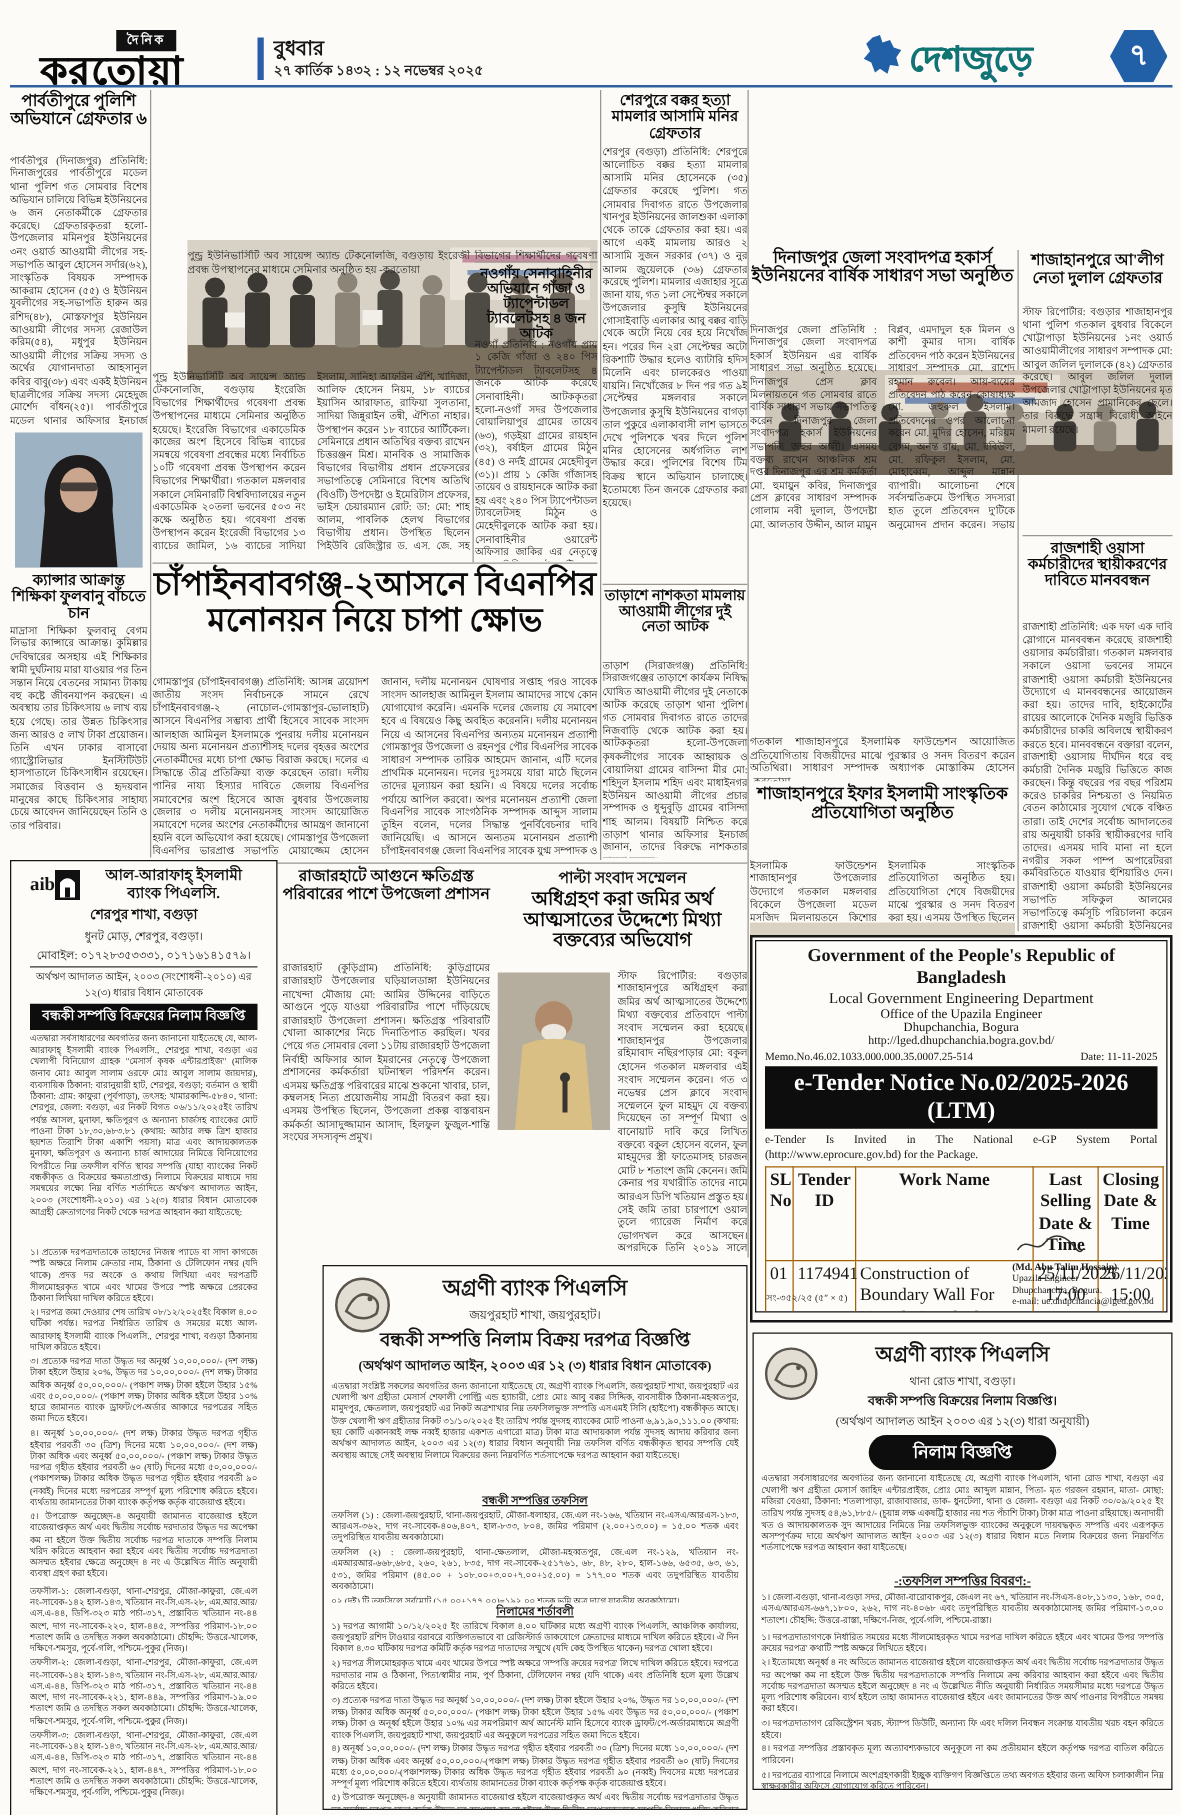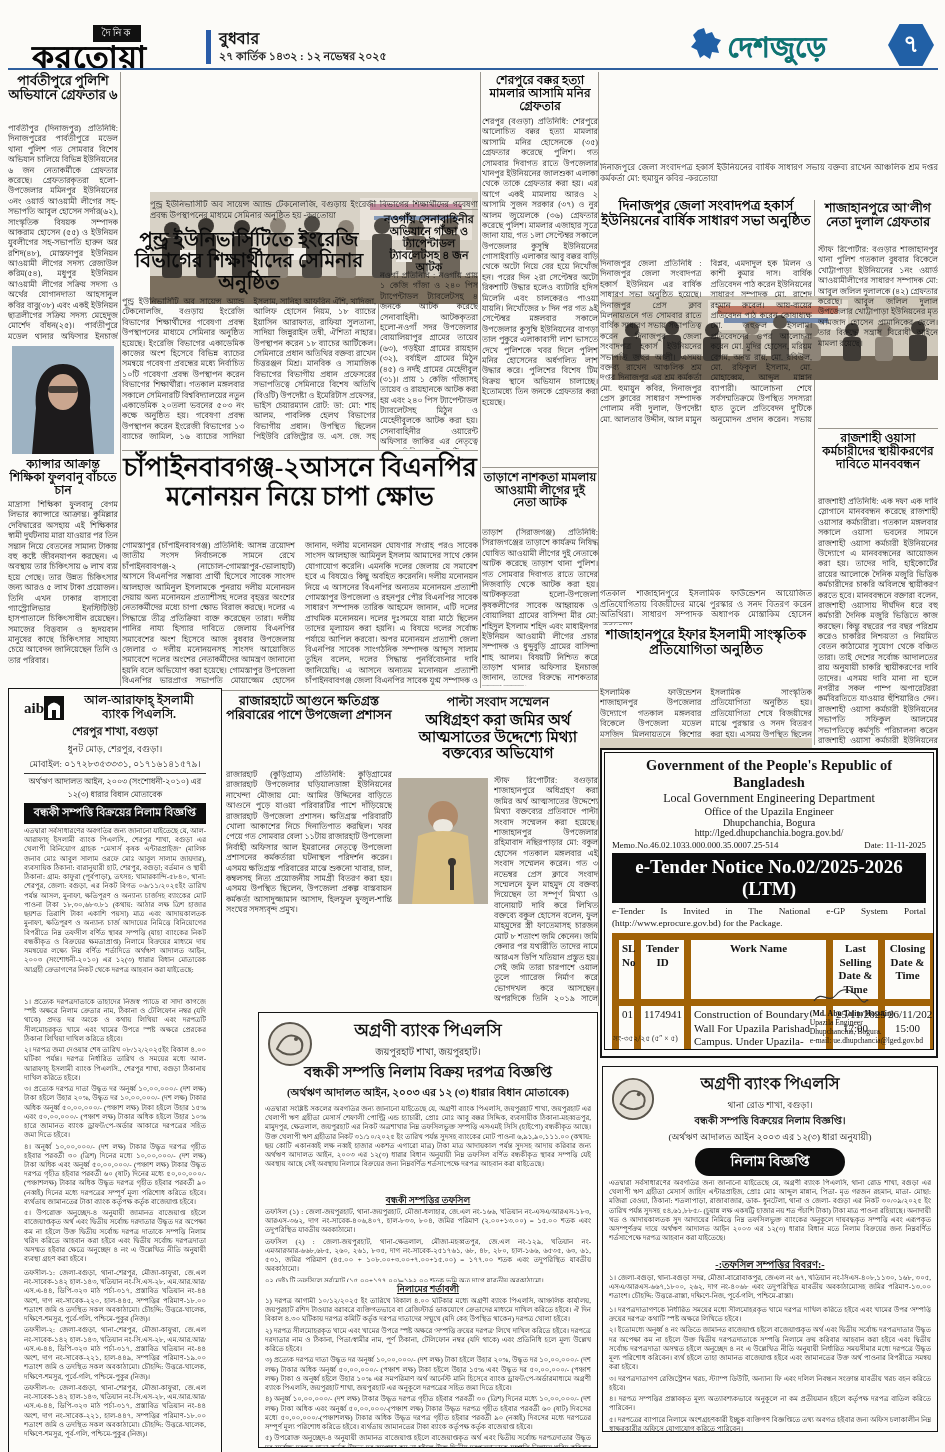--- a/index.html
+++ b/index.html
@@ -14,33 +14,33 @@
   .photo{position:relative;overflow:hidden;background:linear-gradient(180deg,#d6d0c4,#b9ad9c 60%,#948a7a);}
   .photo svg{display:block;width:100%;height:100%;}
   .box{border:1.5px solid #161616;background:#fdfcf9;overflow:hidden;box-sizing:border-box;}
   .bb{background:#0d0d0d;color:#fff;font-weight:bold;text-align:center;}
   .cols2{column-count:2;column-gap:9px;}
   .ctr{text-align:center;}
   .term-item{margin-bottom:2px;}
   .tiny{font-size:7px;line-height:1.32;text-align:justify;overflow:hidden;}
   .sec-head{font-weight:bold;text-align:center;text-decoration:underline;}
   table.tnd{border-collapse:collapse;width:100%;table-layout:fixed;}
-  table.tnd th,table.tnd td{border:7px solid #a16207;font-size:11px;line-height:1.25;padding:2px 3px;vertical-align:top;}
+  table.tnd th,table.tnd td{border:1px solid #a16207;font-size:14px;line-height:1.25;padding:2px 3px;vertical-align:top;}
   table.tnd th{font-weight:bold;text-align:center;}
   .pre{white-space:pre-line;text-align:center;}
   .kicker{font-weight:bold;text-align:center;}
 </style>
 </head>
 <body>
 
 <div id="page">
 
   <div class="abs" style="left:32px;top:22px;width:170px;height:46px;">
     <div style="text-align:center;">
-      <span style="display:inline-block;background:#111;color:#fff;font-size:10px;font-weight:normal;padding:0 8px;letter-spacing:2px;">দৈনিক</span>
+      <span style="display:inline-block;background:#111;color:#fff;font-size:10px;font-weight:bold;padding:0 8px;letter-spacing:2px;">দৈনিক</span>
     </div>
     <div style="font-size:31px;font-weight:bold;letter-spacing:1px;line-height:1;color:#0a0a0a;text-shadow:0.6px 0 #0a0a0a;">করতোয়া</div>
   </div>
   <div class="abs" style="left:206px;top:30px;width:5px;height:34px;background:#2a5ca8;"></div>
   <div class="abs" style="left:219px;top:26px;width:200px;font-size:16px;font-weight:bold;">বুধবার</div>
   <div class="abs" style="left:219px;top:48px;width:240px;font-size:11px;font-weight:bold;color:#222;">২৭ কার্তিক ১৪৩২ : ১২ নভেম্বর ২০২৫</div>
 
   <div class="abs" style="left:688px;top:26px;width:36px;height:36px;">
     <svg viewBox="0 0 36 36">
         <path d="M10 4 L16 2 L18 8 L24 6 L27 12 L33 14 L29 20 L31 27 L24 26 L22 33 L16 29 L12 32 L9 24 L3 21 L8 15 L5 9 Z" fill="#2160a6"></path>
@@ -104,21 +104,20 @@
           <rect x="256" y="44" width="20" height="42" rx="4"></rect>
         <circle cx="300" cy="34" r="8"></circle>
           <rect x="290" y="42" width="20" height="44" rx="4"></rect>
       </g>
       <rect x="30" y="58" width="16" height="12" fill="#f2efe9"></rect>
         <rect x="140" y="56" width="16" height="12" fill="#f2efe9"></rect>
         <rect x="246" y="58" width="16" height="12" fill="#f2efe9"></rect>
     </svg>
   </div>
   <div class="abs cap" style="left:150px;top:200px;width:328px;height:26px;">পুন্ড্র ইউনিভার্সিটি অব সায়েন্স অ্যান্ড টেকনোলজি, বগুড়ায় ইংরেজী বিভাগের শিক্ষার্থীদের গবেষণা প্রবন্ধ উপস্থাপনের মাধ্যমে সেমিনার অনুষ্ঠিত হয়   -করতোয়া</div>
-  <div class="abs hl" style="left:122px;top:229px;width:254px;height:64px;font-size:19.5px;">পুন্ড্র ইউনিভার্সিটিতে ইংরেজি বিভাগের শিক্ষার্থীদের সেমিনার অনুষ্ঠিত</div>
   <div class="abs bd cols2" style="left:122px;top:297px;width:254px;height:150px;">পুন্ড্র ইউনিভার্সিটি অব সায়েন্স অ্যান্ড টেকনোলজি, বগুড়ায় ইংরেজি বিভাগের শিক্ষার্থীদের গবেষণা প্রবন্ধ উপস্থাপনের মাধ্যমে সেমিনার অনুষ্ঠিত হয়েছে। ইংরেজি বিভাগের একাডেমিক কাজের অংশ হিসেবে বিভিন্ন ব্যাচের সমন্বয়ে গবেষণা প্রবন্ধের মধ্যে নির্বাচিত ১০টি গবেষণা প্রবন্ধ উপস্থাপন করেন বিভাগের শিক্ষার্থীরা। গতকাল মঙ্গলবার সকালে সেমিনারটি বিশ্ববিদ্যালয়ের নতুন একাডেমিক ২০তলা ভবনের ৫০৩ নং কক্ষে অনুষ্ঠিত হয়। গবেষণা প্রবন্ধ উপস্থাপন করেন ইংরেজী বিভাগের ১৩ ব্যাচের জামিল, ১৬ ব্যাচের সাদিয়া ইসলাম, সানিহা আফরিন ঐশি, খাদিজা, আলিফ হোসেন নিয়ম, ১৮ ব্যাচের ইয়াসিন আরাফাত, রাফিয়া সুলতানা, সাদিয়া জিন্নুরাইন তন্বী, ঐশিতা নাহার। উপস্থাপন করেন ১৮ ব্যাচের আর্টিকেল। সেমিনারে প্রধান অতিথির বক্তব্য রাখেন চিত্তরঞ্জন মিশ্র। মানবিক ও সামাজিক বিভাগের বিভাগীয় প্রধান প্রফেসরের সভাপতিত্বে সেমিনারে বিশেষ অতিথি (বিওটি) উপদেষ্টা ও ইমেরিটাস প্রফেসর, ভাইস চেয়ারম্যান রোট: ডা: মো: শাহ আলম, পাবলিক হেলথ বিভাগের বিভাগীয় প্রধান। উপস্থিত ছিলেন পিইউবি রেজিস্ট্রার ড. এস. জে. সহ সকল শিক্ষক ও শিক্ষার্থীবৃন্দ। সেমিনারে প্রশ্নোত্তর পর্ব অনুষ্ঠিত হয়। খবর বিজ্ঞপ্তির।</div>
 
   <div class="abs rh" style="left:380px;top:209px;width:98px;"></div>
   <div class="abs hl" style="left:380px;top:213px;width:98px;height:55px;font-size:11px;">নওগাঁয় সেনাবাহিনীর অভিযানে গাঁজা ও ট্যাপেন্টাডল ট্যাবলেটসহ ৪ জন আটক</div>
   <div class="abs bd" style="left:380px;top:271px;width:98px;height:178px;">নওগাঁ প্রতিনিধি : নওগাঁয় প্রায় ১ কেজি গাঁজা ও ২৪০ পিস ট্যাপেন্টাডল ট্যাবলেটসহ ৪ জনকে আটক করেছে সেনাবাহিনী। আটককৃতরা হলো-নওগাঁ সদর উপজেলার বোয়ালিয়াপুর গ্রামের তায়েব (৬৩), গড়ইয়া গ্রামের রায়হান (৩২), বর্ষাইল গ্রামের মিঠুন (৪৫) ও নর্দই গ্রামের মেহেদীবুল (৩১)। প্রায় ১ কেজি গাঁজাসহ তায়েব ও রায়হানকে আটক করা হয় এবং ২৪০ পিস ট্যাপেন্টাডল ট্যাবলেটসহ মিঠুন ও মেহেদীবুলকে আটক করা হয়। সেনাবাহিনীর ওয়ারেন্ট অফিসার জাকির এর নেতৃত্বে সেনাবাহিনীর পেট্রোল টিম গত সোমবার রাত ৯ টা থেকে গতকাল মঙ্গলবার দিবাগত রাত পর্যন্ত শহরের বিভিন্ন স্থানে এ অভিযান চালায়। পরে আটককৃতদের নওগাঁ সদর থানায় হস্তান্তর করা হয়েছে। থানার ভারপ্রাপ্ত কর্মকর্তা জানান, তাদের বিরুদ্ধে মাদকদ্রব্য নিয়ন্ত্রণ আইনে মামলা দায়ের প্রক্রিয়াধীন রয়েছে এবং গতকালই তাদের আদালতের মাধ্যমে জেল কারাগারে প্রেরণ করা হয়েছে।</div>
 
   <div class="abs hl" style="left:482px;top:74px;width:116px;height:40px;font-size:12px;">শেরপুরে বক্কর হত্যা মামলার আসামি মনির গ্রেফতার</div>
   <div class="abs bd" style="left:482px;top:117px;width:116px;height:348px;">শেরপুর (বগুড়া) প্রতিনিধি: শেরপুরে আলোচিত বক্কর হত্যা মামলার আসামি মনির হোসেনকে (৩৫) গ্রেফতার করেছে পুলিশ। গত সোমবার দিবাগত রাতে উপজেলার খানপুর ইউনিয়নের জালশুকা এলাকা থেকে তাকে গ্রেফতার করা হয়। এর আগে একই মামলায় আরও ২ আসামি সুজন সরকার (৩৭) ও নুর আলম জুয়েলকে (৩৬) গ্রেফতার করেছে পুলিশ। মামলার এজাহার সূত্রে জানা যায়, গত ১লা সেপ্টেম্বর সকালে উপজেলার কুসুম্বি ইউনিয়নের গোসাইবাড়ি এলাকার আবু বক্কর বাড়ি থেকে অটো নিয়ে বের হয়ে নিখোঁজ হন। পরের দিন ২রা সেপ্টেম্বর অটো রিকশাটি উদ্ধার হলেও ব্যাটারি হদিস মিলেনি এবং চালকেরও পাওয়া যায়নি। নিখোঁজের ৮ দিন পর গত ৯ই সেপ্টেম্বর মঙ্গলবার সকালে উপজেলার কুসুম্বি ইউনিয়নের বাগড়া তাল পুকুরে এলাকাবাসী লাশ ভাসতে দেখে পুলিশকে খবর দিলে পুলিশ মনির হোসেনের অর্ধগলিত লাশ উদ্ধার করে। পুলিশের বিশেষ টিম বিক্রয় স্থানে অভিযান চালাচ্ছে। ইতোমধ্যে তিন জনকে গ্রেফতার করা হয়েছে।</div>
   <div class="abs rh" style="left:482px;top:467px;width:116px;"></div>
   <div class="abs hl" style="left:482px;top:471px;width:116px;height:54px;font-size:11.5px;">তাড়াশে নাশকতা মামলায় আওয়ামী লীগের দুই নেতা আটক</div>
@@ -150,21 +149,20 @@
           <rect x="191" y="41" width="18" height="24" rx="4"></rect>
         <circle cx="272" cy="34" r="7"></circle>
           <rect x="263" y="41" width="18" height="24" rx="4"></rect>
       </g>
       <g fill="#5a544c">
           <circle cx="168" cy="26" r="7"></circle>
           <rect x="159" y="33" width="18" height="32" rx="4"></rect>
         </g>
     </svg>
   </div>
-  <div class="abs cap" style="left:600px;top:163px;width:338px;height:32px;">দিনাজপুরে জেলা সংবাদপত্র হকার্স ইউনিয়নের বার্ষিক সাধারণ সভায় বক্তব্য রাখেন আঞ্চলিক শ্রম দপ্তর কর্মকর্তা মো: হুমায়ুন কবির   -করতোয়া</div>
   <div class="abs hl" style="left:600px;top:199px;width:212px;height:56px;font-size:13.5px;">দিনাজপুর জেলা সংবাদপত্র হকার্স ইউনিয়নের বার্ষিক সাধারণ সভা অনুষ্ঠিত</div>
   <div class="abs bd cols2" style="left:600px;top:259px;width:212px;height:168px;">দিনাজপুর জেলা প্রতিনিধি : দিনাজপুর জেলা সংবাদপত্র হকার্স ইউনিয়ন এর বার্ষিক সাধারণ সভা অনুষ্ঠিত হয়েছে। দিনাজপুর প্রেস ক্লাব মিলনায়তনে গত সোমবার রাতে বার্ষিক সাধারণ সভায় সভাপতিত্ব করেন দিনাজপুর জেলা সংবাদপত্র হকার্স ইউনিয়নের সভাপতি জহুর আলী। এসময় বক্তব্য রাখেন আঞ্চলিক শ্রম দপ্তর দিনাজপুর এর শ্রম কর্মকর্তা মো. হুমায়ুন কবির, দিনাজপুর প্রেস ক্লাবের সাধারণ সম্পাদক গোলাম নবী দুলাল, উপদেষ্টা মো. আলতাব উদ্দীন, আল মামুন বিপ্লব, এমদাদুল হক মিলন ও কাশী কুমার দাস। বার্ষিক প্রতিবেদন পাঠ করেন ইউনিয়নের সাধারণ সম্পাদক মো. রাশেদ রহমান রুবেল। আয়-ব্যয়ের প্রতিবেদন পাঠ করেন কোষাধ্যক্ষ মো. জহুরুল ইসলাম। প্রতিবেদনের ওপর আলোচনা করেন মো. মুদির হোসেন, মরিয়ম বেগম, অনন্ত রায়, মো. রবিউল, মো. রফিকুল ইসলাম, মো. মোহাব্বেম, আব্দুল মান্নান ব্যাপারী। আলোচনা শেষে সর্বসম্মতিক্রমে উপস্থিত সদস্যরা হাত তুলে প্রতিবেদন দু'টিকে অনুমোদন প্রদান করেন। সভায় উপস্থিত সদস্যরা আলোচনা করে ও সদস্য বিশিষ্ট নতুন কমিটি নির্বাচন প্রক্রিয়ায় কমিটি গঠন করা হয়। তারা বলেন- প্রধান নির্বাচক হিসেবে দায়িত্ব পালন করেন সম্মানিত উপদেষ্টাগণ।</div>
 
   <div class="abs hl" style="left:818px;top:202px;width:120px;height:40px;font-size:12.5px;">শাজাহানপুরে আ'লীগ নেতা দুলাল গ্রেফতার</div>
   <div class="abs bd" style="left:818px;top:245px;width:120px;height:180px;">স্টাফ রিপোর্টার: বগুড়ার শাজাহানপুর থানা পুলিশ গতকাল বুধবার বিকেলে খোট্টাপাড়া ইউনিয়নের ১নং ওয়ার্ড আওয়ামীলীগের সাধারণ সম্পাদক মো: আবুল জলিল দুলালকে (৪২) গ্রেফতার করেছে। আবুল জলিল দুলাল উপজেলার খোট্টাপাড়া ইউনিয়নের মৃত আমজাদ হোসেন প্রামানিকের ছেলে। তার বিরুদ্ধে সন্ত্রাস বিরোধী আইনে মামলা রয়েছে।</div>
   <div class="abs rh" style="left:818px;top:428px;width:120px;"></div>
   <div class="abs hl" style="left:818px;top:432px;width:120px;height:62px;font-size:12px;">রাজশাহী ওয়াসা কর্মচারীদের স্থায়ীকরণের দাবিতে মানববন্ধন</div>
   <div class="abs bd" style="left:818px;top:497px;width:120px;height:248px;">রাজশাহী প্রতিনিধি: এক দফা এক দাবি স্লোগানে মানববন্ধন করেছে রাজশাহী ওয়াসার কর্মচারীরা। গতকাল মঙ্গলবার সকালে ওয়াসা ভবনের সামনে রাজশাহী ওয়াসা কর্মচারী ইউনিয়নের উদ্যোগে এ মানববন্ধনের আয়োজন করা হয়। তাদের দাবি, হাইকোর্টের রায়ের আলোকে দৈনিক মজুরি ভিত্তিক কর্মচারীদের চাকরি অবিলম্বে স্থায়ীকরণ করতে হবে। মানববন্ধনে বক্তারা বলেন, রাজশাহী ওয়াসায় দীর্ঘদিন ধরে বহু কর্মচারী দৈনিক মজুরি ভিত্তিতে কাজ করছেন। কিন্তু বছরের পর বছর পরিশ্রম করেও চাকরির নিশ্চয়তা ও নিয়মিত বেতন কাঠামোর সুযোগ থেকে বঞ্চিত তারা। তাই দেশের সর্বোচ্চ আদালতের রায় অনুযায়ী চাকরি স্থায়ীকরণের দাবি তাদের। এসময় দাবি মানা না হলে নগরীর সকল পাম্প অপারেটররা কর্মবিরতিতে যাওয়ার হুঁশিয়ারিও দেন। রাজশাহী ওয়াসা কর্মচারী ইউনিয়নের সভাপতি সফিকুল আলমের সভাপতিত্বে কর্মসূচি পরিচালনা করেন রাজশাহী ওয়াসা কর্মচারী ইউনিয়নের সাধারণ সম্পাদক ইকবাল হোসেন ও যুগ্ম সাধারণ সম্পাদক আল-আমিন কাজল। বক্তব্য রাখেন-সংগঠনের উপদেষ্টা নাসিম খান, আজিজুল ইসলাম প্রমুখ।</div>
 
   <div class="abs rh" style="left:122px;top:450px;width:356px;"></div>

